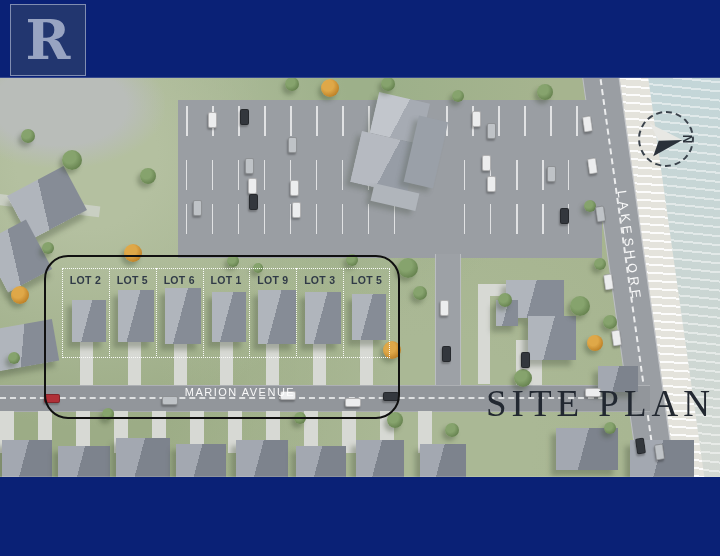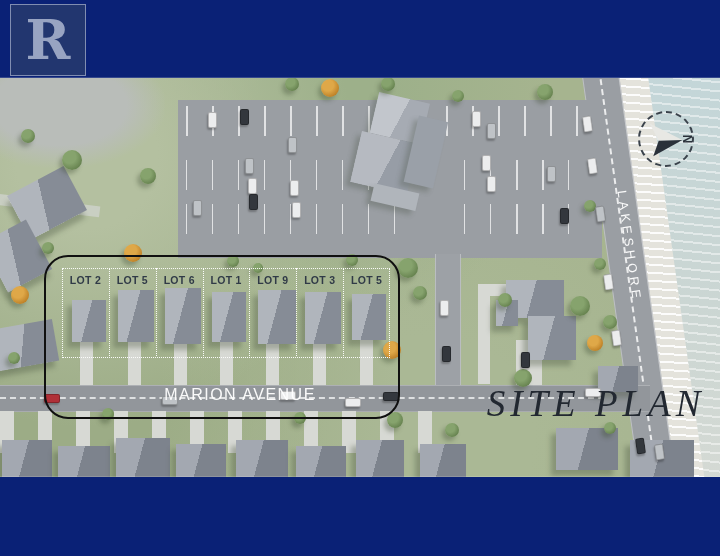--- a/index.html
+++ b/index.html
@@ -53,21 +53,21 @@
   .c2{left:0px;top:48px;width:58px;height:52px;background:linear-gradient(105deg,#b6bac1 0 55%,#979da6 55% 100%);}
   .c3{left:52px;top:20px;width:30px;height:68px;background:#9aa0a8;}
   .c4{left:24px;top:96px;width:46px;height:18px;background:#b0b5bb;}
 
   
   .road-marion{left:0;top:307px;width:650px;height:25px;background:#92969b;
     border-top:1px solid rgba(255,255,255,.25);border-bottom:1px solid rgba(255,255,255,.2);}
   .road-marion .centerline{left:0;right:46px;top:11px;height:0;
     border-top:2px dashed rgba(255,255,255,.7);}
   .marion-label{left:158px;top:308px;width:164px;text-align:center;color:#fff;
-    font-size:16px;letter-spacing:1.5px;opacity:.95;white-space:nowrap;}
+    font-size:11px;letter-spacing:1.5px;opacity:.95;white-space:nowrap;}
   .side-street{left:435px;top:176px;width:24px;height:136px;background:#9da1a6;
     border-left:1px solid rgba(255,255,255,.3);border-right:1px solid rgba(255,255,255,.3);}
 
   
   .drive{background:#d7d9d4;}
   .drive-band{left:0;top:333px;width:432px;height:42px;
     background:repeating-linear-gradient(90deg,#d7d9d4 0 14px,rgba(215,217,212,0) 14px 38px);}
 
   
   .house{background:linear-gradient(105deg,#b0b5bc 0 45%,#868c96 45% 100%);
@@ -94,21 +94,21 @@
   .lots-dotted{left:62px;top:190px;width:326px;height:88px;
     border:1.6px dotted rgba(255,255,255,.95);z-index:6;}
   .lot-divider{top:190px;height:88px;width:0;border-left:1.6px dotted rgba(255,255,255,.95);z-index:6;}
   .lot-label{top:196px;width:47px;text-align:center;font-size:10.5px;font-weight:bold;
     color:#303a47;letter-spacing:.3px;z-index:7;white-space:nowrap;}
   .lot-house{z-index:6;}
   .lot-drive{z-index:5;}
 
   .site-plan-title{left:486px;top:304px;width:220px;text-align:center;z-index:8;
     font-family:"Liberation Serif",serif;font-size:37px;letter-spacing:5px;
-    color:#222831;white-space:nowrap;font-style:italic;}
+    color:#222831;white-space:nowrap;}
 
   
   .compass{left:638px;top:33px;width:56px;height:56px;z-index:8;}
   .compass .ring{inset:0;border:2.5px dashed #3a424b;border-radius:50%;}
   .compass svg{left:8px;top:8px;}
   .compass .n{left:45px;top:21px;font-size:12px;font-weight:bold;color:#2a313a;
     transform:rotate(90deg);}
 
   
   .watermark{position:absolute;left:0;top:0;width:118px;height:101px;z-index:9;}

